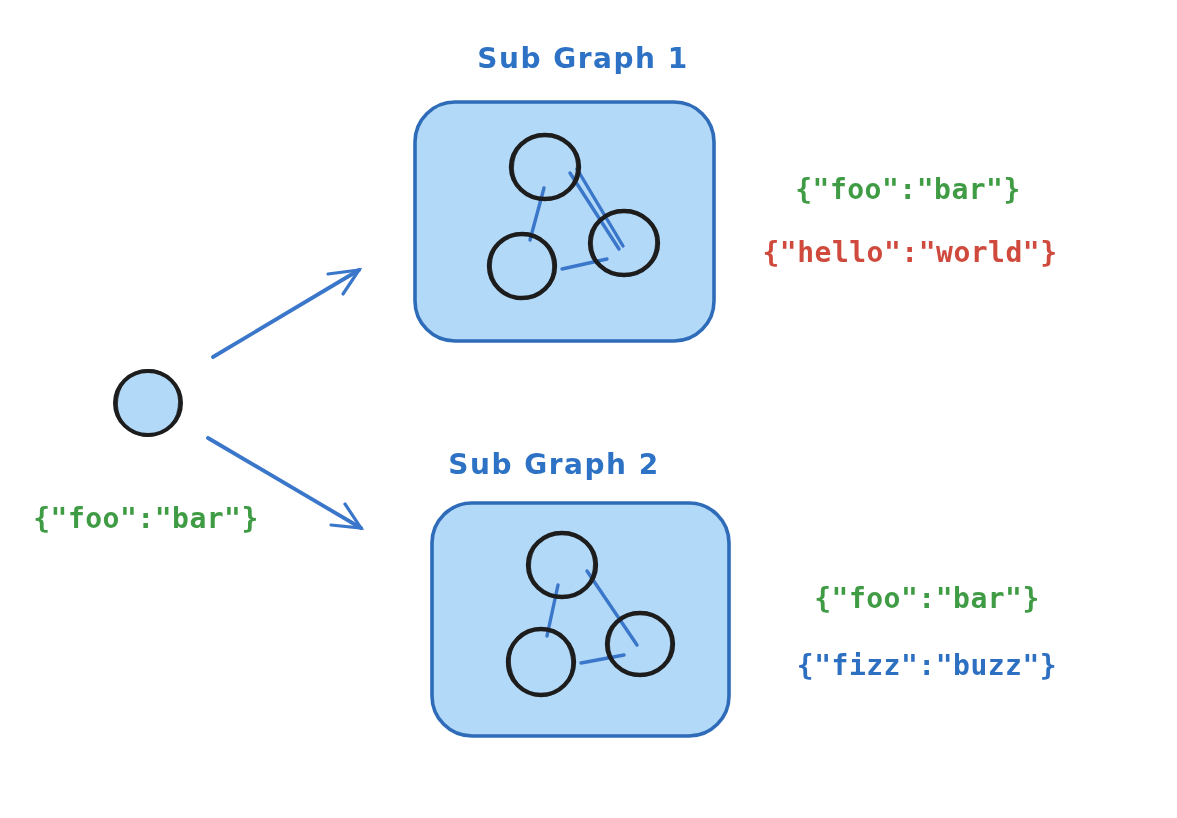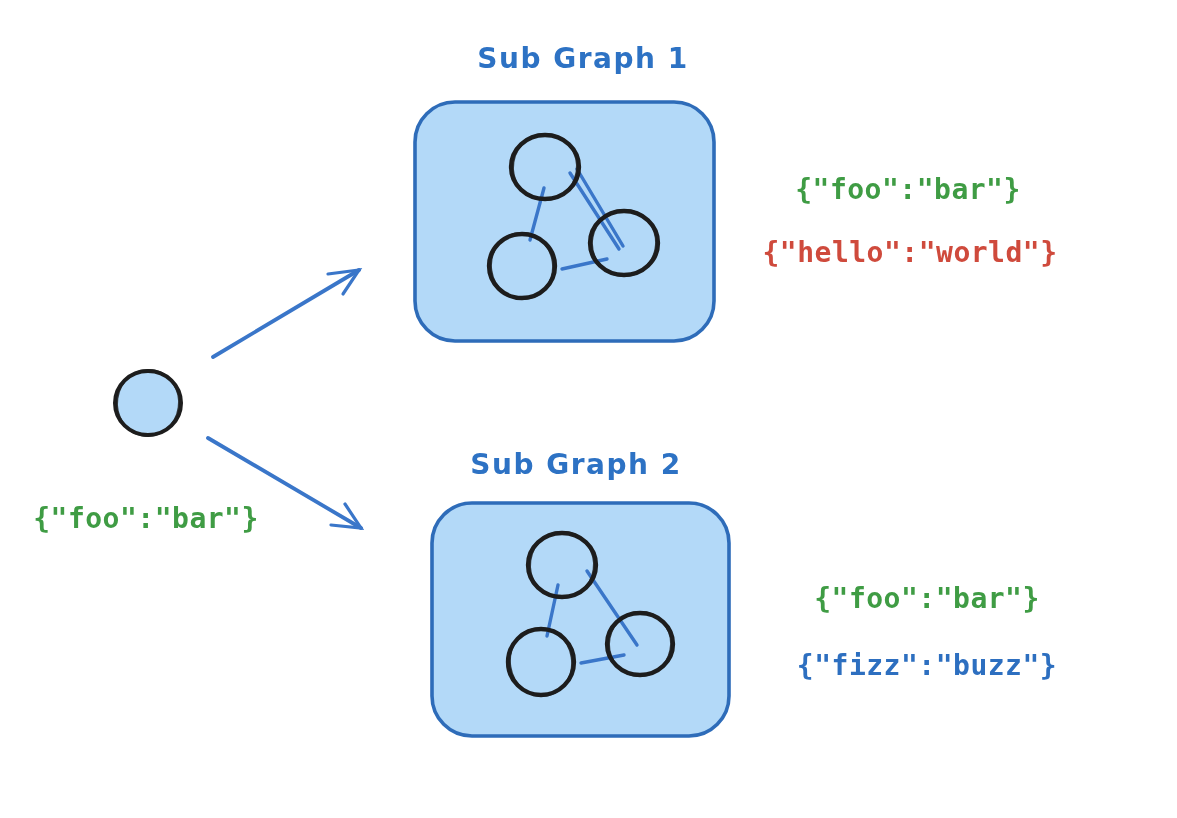--- a/index.html
+++ b/index.html
@@ -90,21 +90,21 @@
     </g>
 
     <g>
       <path class="arrow-shaft" d="M208,438 L361,528"></path>
       <path class="arrow-barb" d="M345,504 L361,528 L331,525"></path>
     </g>
   </svg>
 
   <div class="label title" style="left:583px;top:58px;">Sub Graph 1</div>
 
-  <div class="label title" style="left:576px;top:464px;">Sub Graph 2</div>
+  <div class="label title" style="left:554px;top:464px;">Sub Graph 2</div>
 
   <div class="label code c-green" style="left:146px;top:518px;">{"foo":"bar"}</div>
 
   <div class="label code c-green" style="left:908px;top:189px;">{"foo":"bar"}</div>
 
   <div class="label code c-red" style="left:910px;top:252px;">{"hello":"world"}</div>
 
   <div class="label code c-green" style="left:927px;top:598px;">{"foo":"bar"}</div>
 
   <div class="label code c-blue" style="left:927px;top:665px;">{"fizz":"buzz"}</div>

